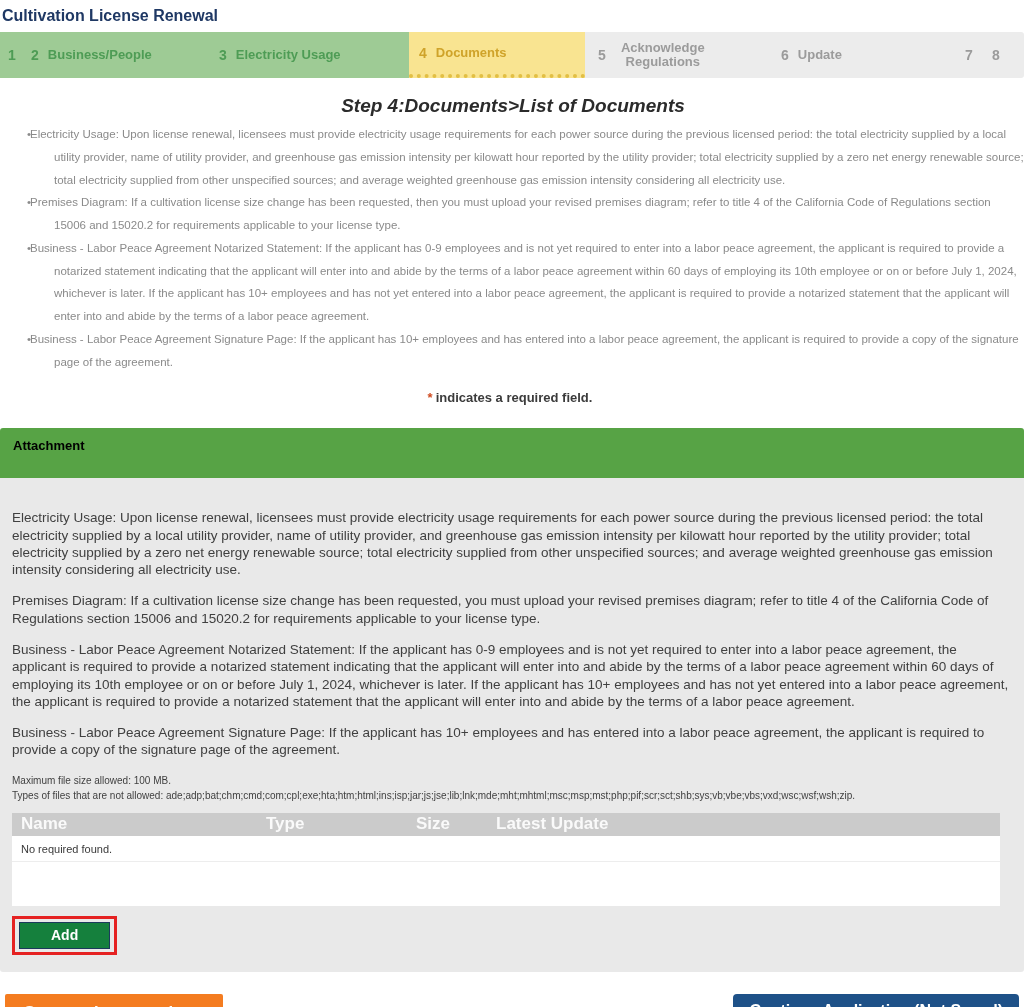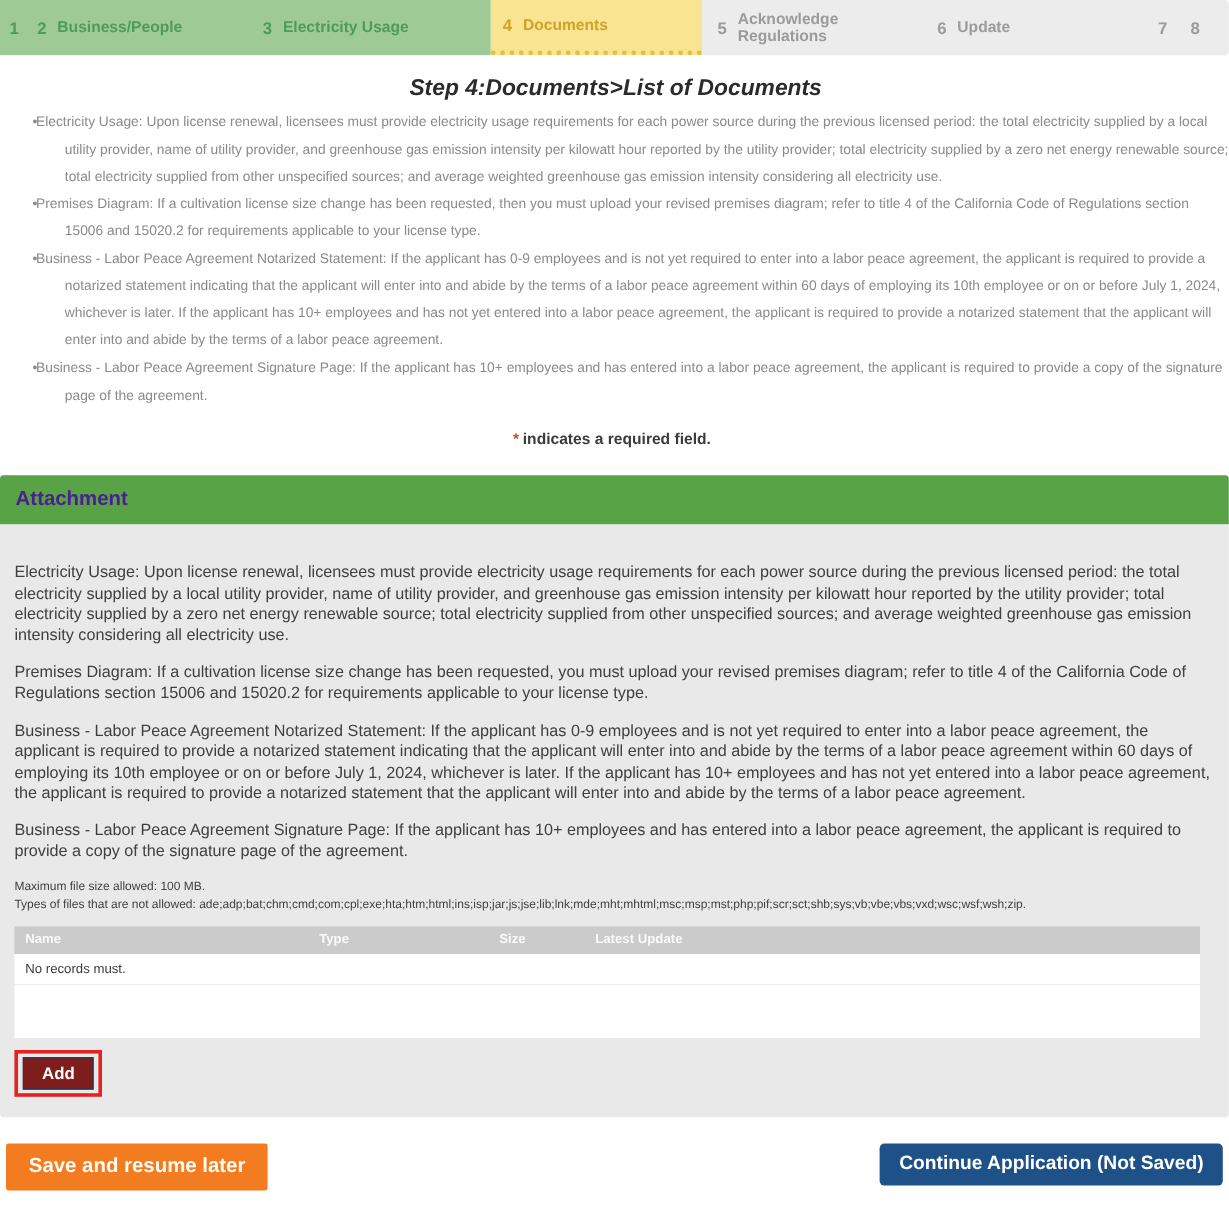--- a/index.html
+++ b/index.html
@@ -21,21 +21,21 @@
   .wizard { display:flex; width:1024px; height:46px; font-weight:bold; }
   .seg { display:flex; align-items:center; height:46px; }
   .seg-done  { width:409px; background:#9ecb95; color:#4e9c55; }
   .seg-current {
     width:176px; background:#f9e491; color:#cfa32a;
     border-bottom:4px dotted #e2bf45;
   }
   .seg-todo  { flex:1; background:#ececec; color:#9b9b9b; border-radius:0 3px 3px 0; }
   .step { display:flex; align-items:center; gap:9px; padding:0 4px; }
   .step .num { font-size:14px; }
-  .step .lbl { font-size:13px; line-height:1.1; }
+  .step .lbl { font-size:13px; line-height:1.1;text-align:center; }
   .step-1 { width:27px; padding-left:8px; }
   .step-2 { width:188px; }
   .step-3 { flex:1; }
   .step-4 { padding-left:10px; }
   .step-5 { width:192px; padding-left:13px; }
   .step-5 .lbl { width:96px; }
   .step-6 { flex:1; }
   .step-7 { width:27px; }
   .step-8 { width:36px; }
 
@@ -58,58 +58,58 @@
 
   
   .required-note {
     text-align:center; font-size:13px; font-weight:bold; color:#3b3b3b;
     margin:17px 4px 23px 0;
   }
   .required-note .ast { color:#cf4a1f; margin-right:3px; }
 
   
   .attachment-header {
-    background:#57a345; color:#4c1d95; font-weight:bold; font-size:17px;
-    padding:10px 13px 11px; border-radius:3px 3px 0 0;
+    background:#57a345; color:#000000; font-weight:bold; font-size:13px;
+    padding:10px 13px 25px; border-radius:3px 3px 0 0;
   }
   .attachment-body { background:#e9e9e9; padding:8px 12px 17px; border-radius:0 0 3px 3px; }
   .attachment-body p {
     color:#404040; font-size:13.5px; line-height:1.28; margin:14px 0;
   }
   .attachment-body p:first-child { margin-top:23px; }
   .small-note { font-size:10px; color:#3f3f3f; line-height:1.5; }
   .small-note-first { margin-top:6px; }
 
   
   .attach-table { margin-top:10px; width:988px; }
   .t-header {
     display:flex; background:#cbcbcb; height:23px; align-items:center;
-    font-size:11px; font-weight:bold;
+    font-size:17px; font-weight:bold;
   }
   .t-cell { padding-left:9px; }
   .col-name { width:245px; } .col-type { width:150px; }
   .col-size { width:80px; }  .col-latest { width:135px; }
   .col-action { flex:1; }
   .t-header .t-cell { color:#fafafa; }
   .t-header .col-action { color:#1d1d1d; }
   .t-body { background:#fff; height:70px; }
   .t-empty {
     font-size:11px; color:#3a3a3a; padding:7px 0 6px 9px;
     border-bottom:1px solid #ededed;
   }
 
   
   .add-wrap {
     display:inline-block; border:3px solid #e52222; padding:3px 4px;
     margin-top:10px; background:transparent;
   }
   .add-btn {
-    background:#7f1d1d; color:#fff; font-weight:bold; font-size:14px;
-    font-family:"Liberation Sans", sans-serif;
-    border:1px solid #1b3a5c; padding:4px 15px 5px; cursor:pointer;
+    background:#15803d; color:#fff; font-weight:bold; font-size:14px;
+    font-family:"Liberation Sans", sans-serif;
+    border:1px solid #1b3a5c; padding:4px 31px 5px; cursor:pointer;
   }
 
   
   .footer {
     display:flex; justify-content:space-between; align-items:flex-start;
     margin-top:22px; padding:0 5px;
   }
   .save-btn {
     background:#f47c20; color:#fffdf5; font-weight:bold; font-size:17px;
     font-family:"Liberation Sans", sans-serif;
@@ -119,20 +119,21 @@
     background:#1e5188; color:#fff; font-weight:bold; font-size:16px;
     font-family:"Liberation Sans", sans-serif;
     border:none; border-radius:4px; padding:8px 16px 9px; cursor:pointer;
   }
 </style>
 </head>
 <body>
 
 <div class="page">
 
+  <div class="page-title">Cultivation License Renewal</div>
 
   <div class="wizard">
     <div class="seg seg-done">
       <div class="step step-1">
         <span class="num">1</span>
       </div>
       <div class="step step-2">
         <span class="num">2</span>
         <span class="lbl">Business/People</span>
       </div>
@@ -190,21 +191,21 @@
       <div class="small-note">Types of files that are not allowed: ade;adp;bat;chm;cmd;com;cpl;exe;hta;htm;html;ins;isp;jar;js;jse;lib;lnk;mde;mht;mhtml;msc;msp;mst;php;pif;scr;sct;shb;sys;vb;vbe;vbs;vxd;wsc;wsf;wsh;zip.</div>
 
       <div class="attach-table">
         <div class="t-header">
           <div class="t-cell col-name">Name</div>
           <div class="t-cell col-type">Type</div>
           <div class="t-cell col-size">Size</div>
           <div class="t-cell col-latest">Latest Update</div>
         </div>
         <div class="t-body">
-          <div class="t-empty">No records must.</div>
+          <div class="t-empty">No required found.</div>
         </div>
       </div>
 
       <div class="add-wrap">
         <button class="add-btn">Add</button>
       </div>
     </div>
   </div>
 
   <div class="footer">

